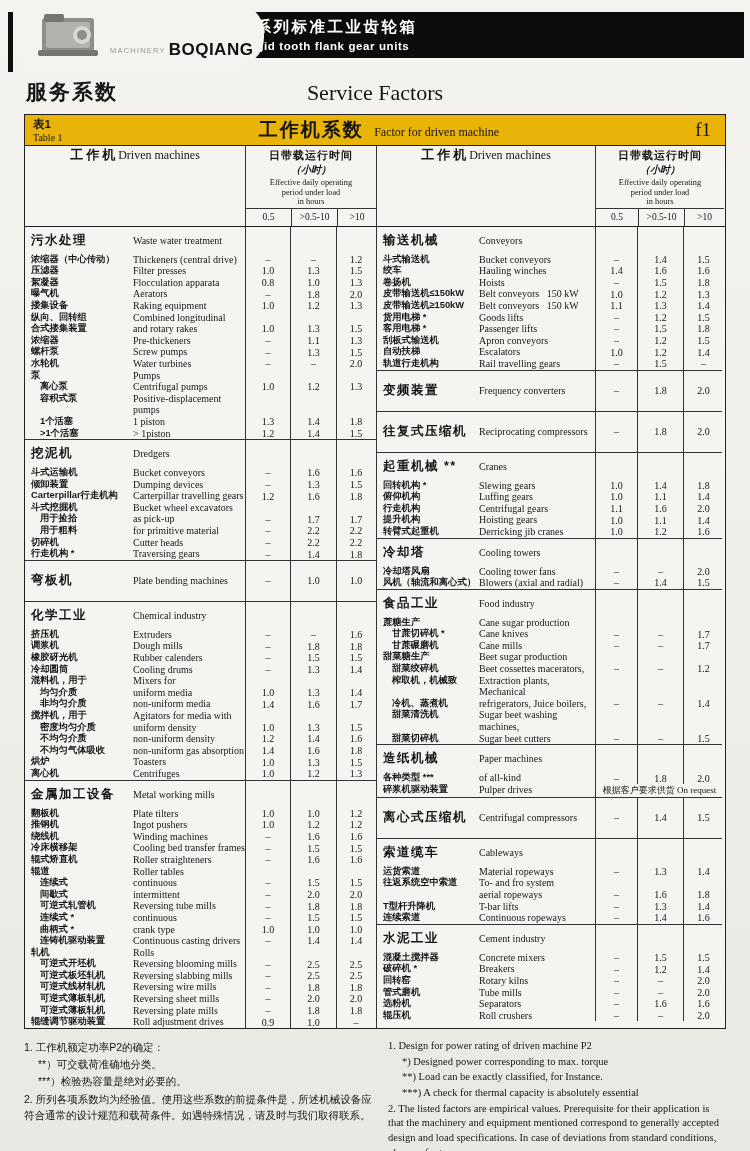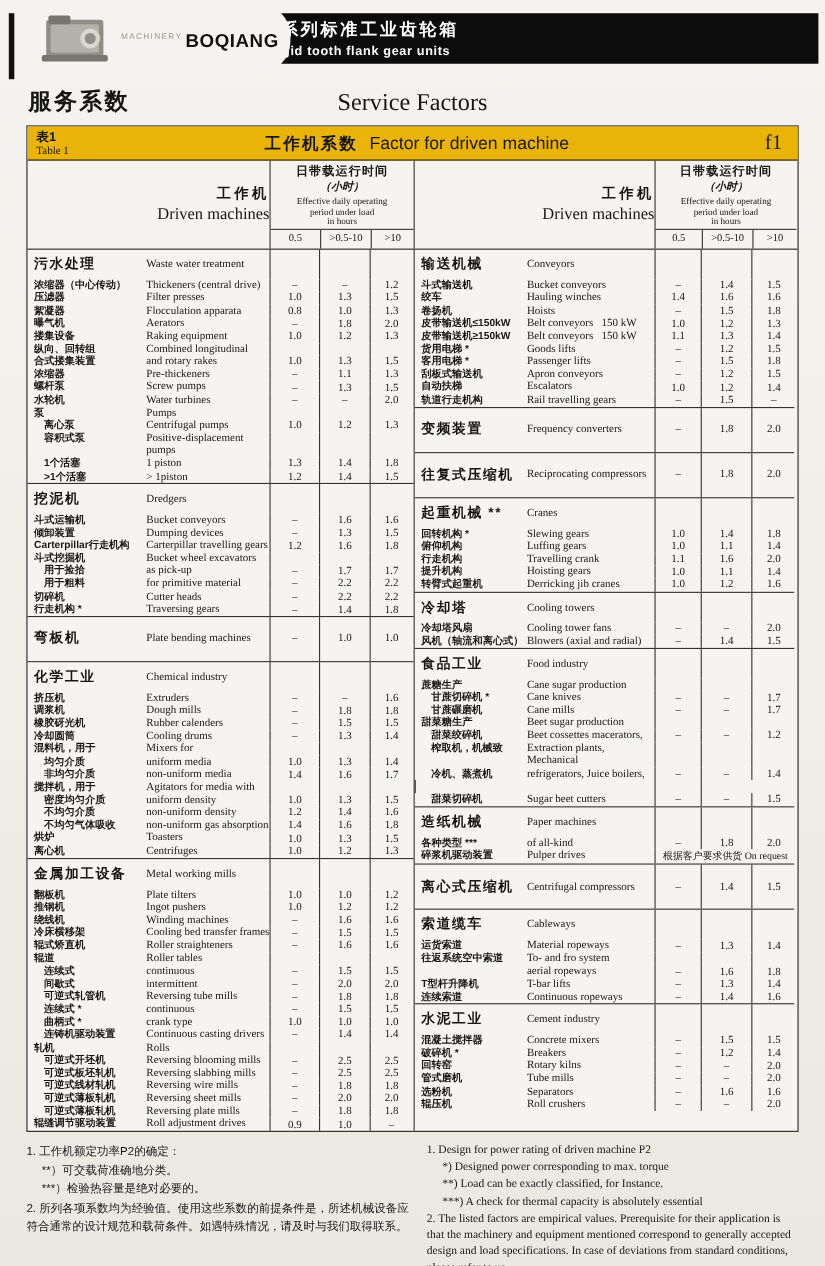--- a/index.html
+++ b/index.html
@@ -11,43 +11,43 @@
   .edgebar{position:absolute;left:8px;top:12px;width:5px;height:60px;background:#101010;}
   .banner{position:absolute;left:150px;right:6px;top:12px;height:46px;background:#0c0c0c;
           border-bottom-left-radius:26px;border-top-left-radius:6px;color:#fff;
           display:flex;flex-direction:column;justify-content:center;padding-left:60px;box-sizing:border-box;}
   .banner .b1{font-size:15.5px;font-weight:bold;letter-spacing:2.5px;}
   .banner .b2{font-size:11.5px;font-weight:bold;letter-spacing:.6px;margin-top:1px;}
   .logotab{position:absolute;left:24px;top:4px;width:240px;height:62px;background:#f5f3ef;
            border-top-right-radius:28px;border-bottom-right-radius:28px;
            display:flex;align-items:flex-end;padding:2px 8px 2px 10px;box-sizing:border-box;}
   .logotab svg{flex:none;margin-bottom:2px;}
-  .brandrow{display:flex;align-items:flex-start;margin-left:4px;margin-bottom:16px;}
+  .brandrow{display:flex;align-items:center;margin-left:4px;margin-bottom:4px;}
   .brand-sm{font-size:7.5px;color:#9a9791;letter-spacing:1.2px;}
   .brand-big{font-size:17px;font-weight:900;letter-spacing:.5px;margin-left:3px;color:#111;}
   
   .titlerow{position:relative;height:32px;margin-top:2px;}
   .title-cn{position:absolute;left:26px;top:0;font-size:21px;font-weight:700;letter-spacing:2px;}
   .title-en{position:absolute;left:0;right:0;top:2px;text-align:center;
             font-family:"Liberation Serif",serif;font-size:22px;}
   
   .tbl{margin:4px 24px 0;border:1.5px solid #222;background:#f6f4f0;}
   .thead1{display:flex;align-items:center;background:#eab308;border-bottom:1px solid #222;padding:2px 8px;}
   .tlabel .l1{font-size:11.5px;font-weight:700;}
   .tlabel .l2{font-family:"Liberation Serif",serif;font-size:10px;}
   .ttitle{flex:1;text-align:center;}
-  .ttitle .cnT{font-size:15px;font-weight:700;letter-spacing:2px;}
-  .ttitle .enT{font-family:Liberation Sans, sans-serif;font-size:16px;margin-left:6px;}
+  .ttitle .cnT{font-size:19px;font-weight:700;letter-spacing:2px;}
+  .ttitle .enT{font-family:Liberation Serif, serif;font-size:12px;margin-left:6px;}
   .fsym{font-family:"Liberation Serif",serif;font-size:19px;padding-right:6px;}
   .thead2{display:flex;border-bottom:1px solid #222;}
   .hh{display:flex;}
   .hh-r{border-left:1px solid #333;}
-  .hh-name{display:flex;flex-direction:column;justify-content:center;align-items:flex-end;}
+  .hh-name{display:flex;justify-content:center;align-items:flex-start;}
   .hh-name .hn-cn{font-size:13px;font-weight:700;letter-spacing:3px;}
-  .hh-name .hn-en{font-family:"Liberation Serif",serif;font-size:15px;margin-top:2px;}
+  .hh-name .hn-en{font-family:"Liberation Serif",serif;font-size:12px;margin-top:2px;}
   .hh-l .hh-name{width:220px;} .hh-r .hh-name{width:218px;}
   .hh-period{border-left:1px solid #333;display:flex;flex-direction:column;}
   .hh-l .hh-period{width:130px;} .hh-r .hh-period{width:128px;}
   .hh-ptext{flex:1;text-align:center;border-bottom:1px solid #333;padding:2px 1px 1px;}
   .hp1{font-size:11px;font-weight:700;letter-spacing:1px;}
   .hp2{font-size:10px;font-weight:700;font-style:italic;}
   .hp3{font-family:"Liberation Serif",serif;font-size:8.3px;line-height:1.15;margin-top:1px;}
   .hh-hours{display:flex;height:17px;align-items:stretch;font-family:"Liberation Serif",serif;font-size:9.5px;}
   .hh-hours span{display:flex;align-items:center;justify-content:center;box-sizing:border-box;}
   .hh-l .hh-hours span:nth-child(1){width:45px;}
@@ -879,21 +879,21 @@
                 <span class="cn">俯仰机构</span>
                 <span class="en">Luffing gears</span>
               </div>
               <span class="vc">1.0</span>
               <span class="vc">1.1</span>
               <span class="vc">1.4</span>
             </div>
             <div class="srow">
               <div class="name">
                 <span class="cn">行走机构</span>
-                <span class="en">Travelling crank</span>
+                <span class="en">Centrifugal gears</span>
               </div>
               <span class="vc">1.1</span>
               <span class="vc">1.6</span>
               <span class="vc">2.0</span>
             </div>
             <div class="srow">
               <div class="name">
                 <span class="cn">提升机构</span>
                 <span class="en">Hoisting gears</span>
               </div>
@@ -1007,20 +1007,24 @@
             <div class="srow">
               <div class="name ind">
                 <span class="cn">冷机、蒸煮机</span>
                 <span class="en">refrigerators, Juice boilers,</span>
               </div>
               <span class="vc">–</span>
               <span class="vc">–</span>
               <span class="vc">1.4</span>
             </div>
             <div class="srow">
+              <div class="name ind">
+                <span class="cn">甜菜清洗机</span>
+                <span class="en">Sugar beet washing machines,</span>
+              </div>
               <span class="vc"></span>
               <span class="vc"></span>
               <span class="vc"></span>
             </div>
             <div class="srow">
               <div class="name ind">
                 <span class="cn">甜菜切碎机</span>
                 <span class="en">Sugar beet cutters</span>
               </div>
               <span class="vc">–</span>

